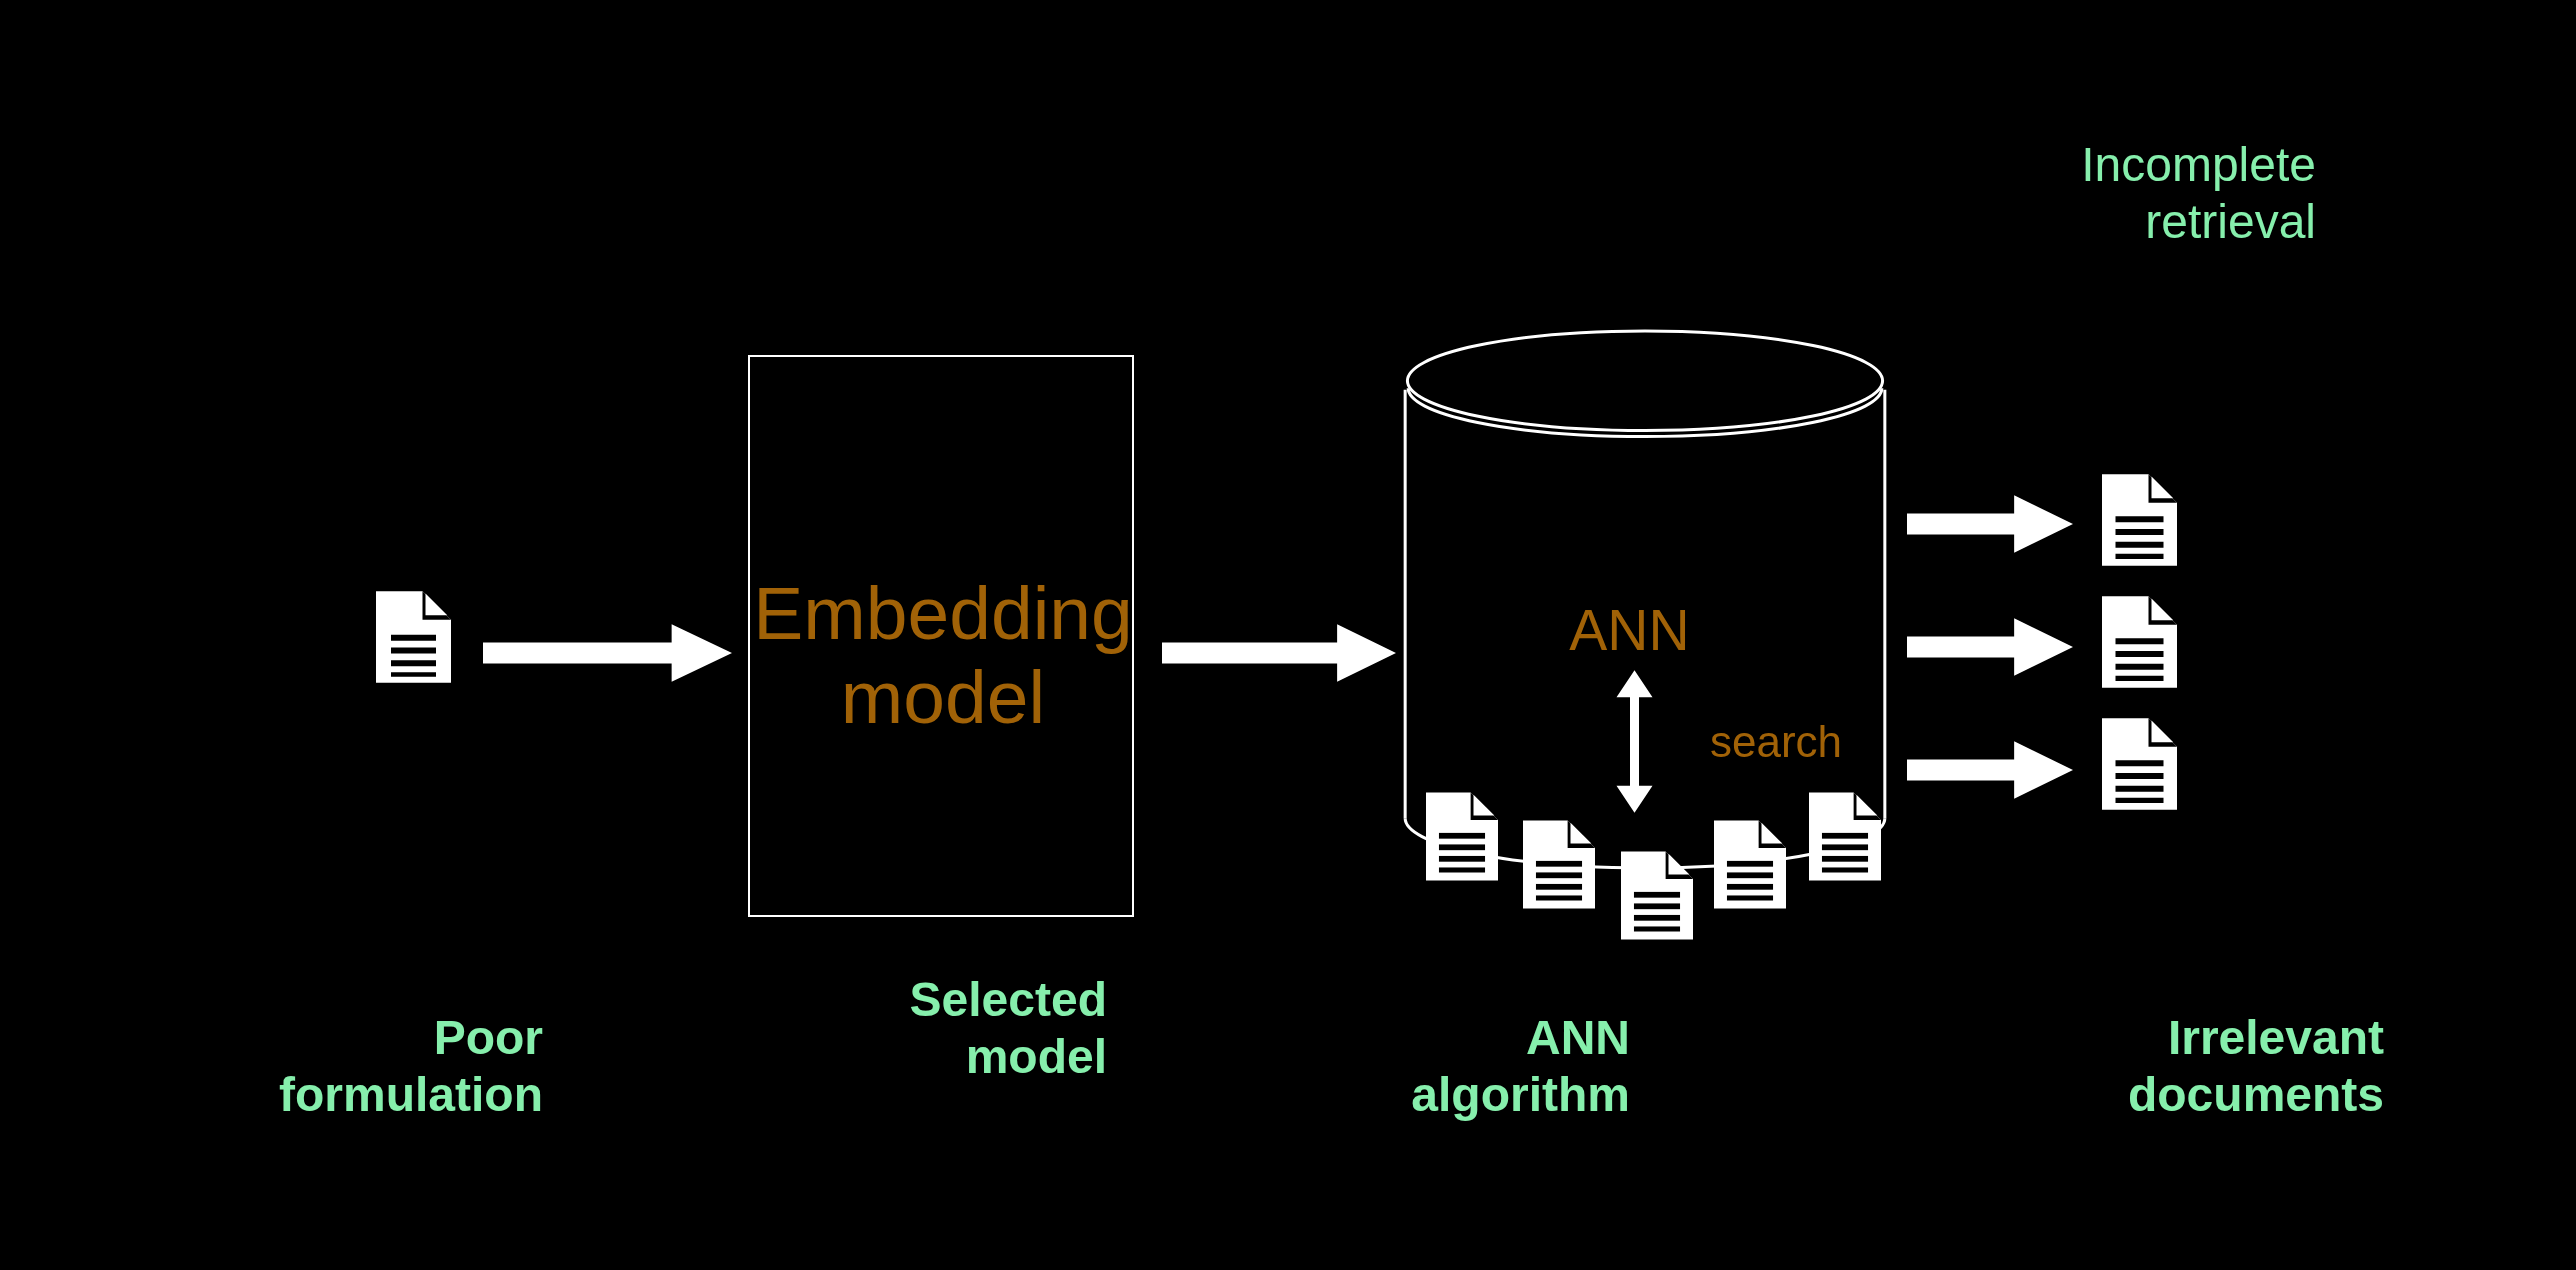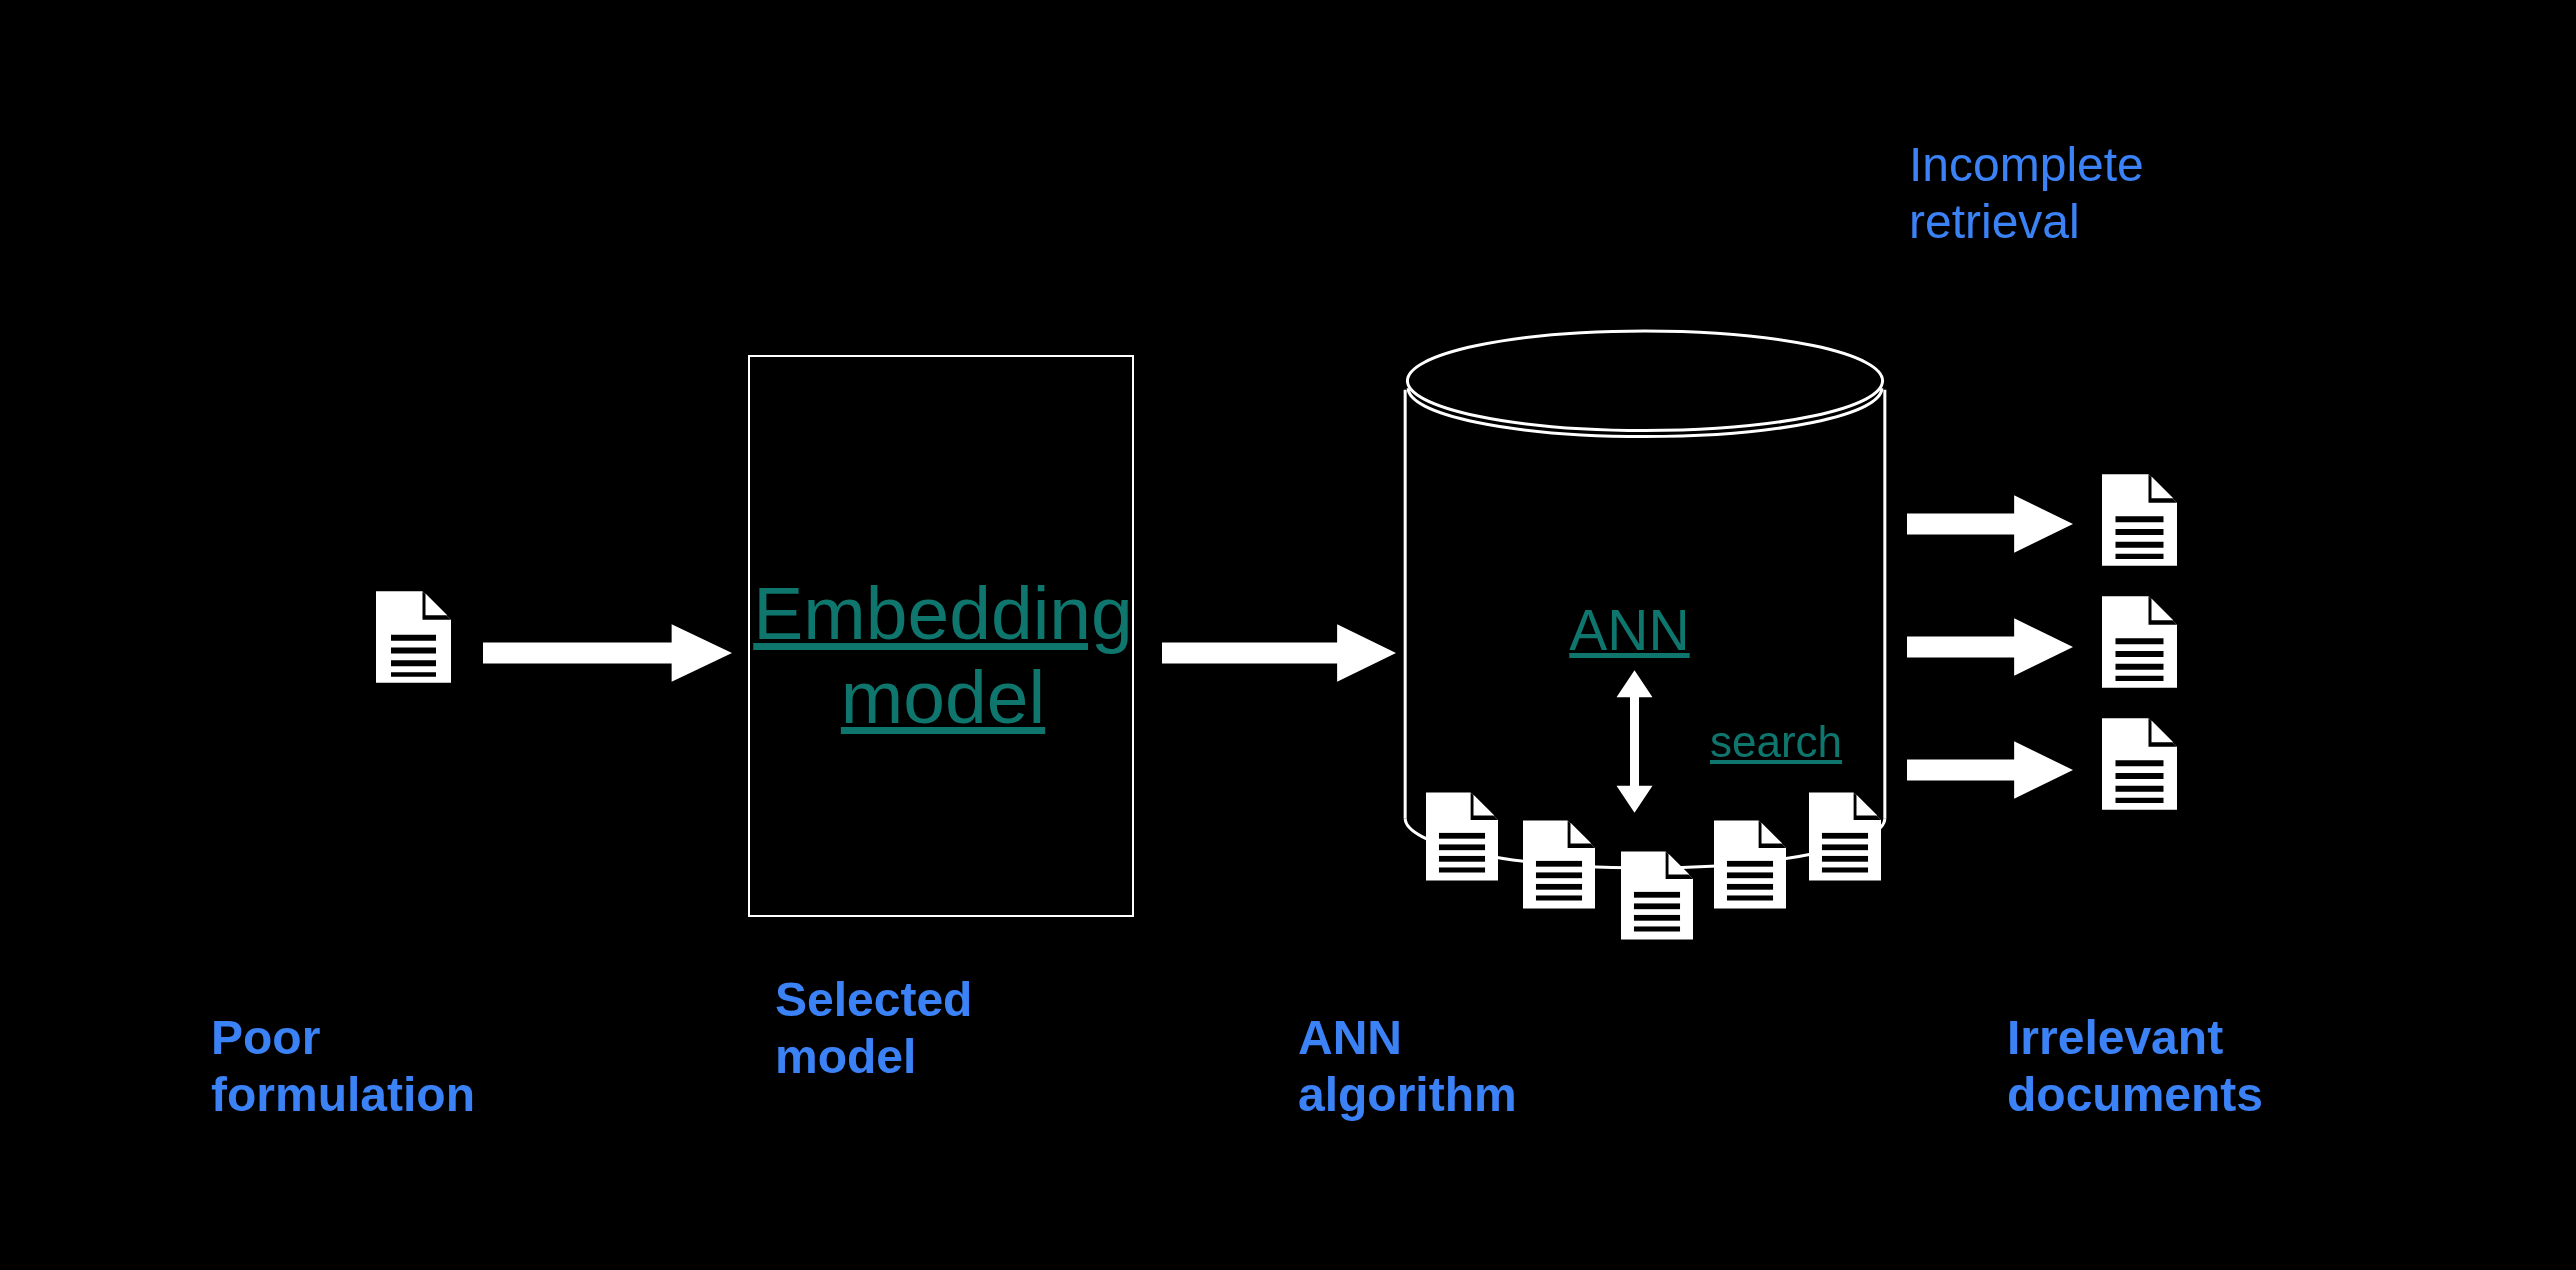--- a/index.html
+++ b/index.html
@@ -17,30 +17,29 @@
   #canvas {
     position: relative;
     width: 2576px;
     height: 1271px;
     background: #000000;
   }
   .abs { position: absolute; }
 
   
   .white-label {
-    color: #0f766e;
+    color: #a16207;
     text-align: center;
     line-height: 1.12;
     white-space: pre-line;
     user-select: none;
-    text-decoration: underline;
   }
   .red-label {
-    color: #3b82f6;
-    text-align: left;
+    color: #86efac;
+    text-align: right;
     line-height: 1.18;
     white-space: pre-line;
     user-select: none;
   }
   .embed-title {
     font-size: 75px;
     font-weight: 400;
   }
   .ann-title {
     font-size: 57px;

